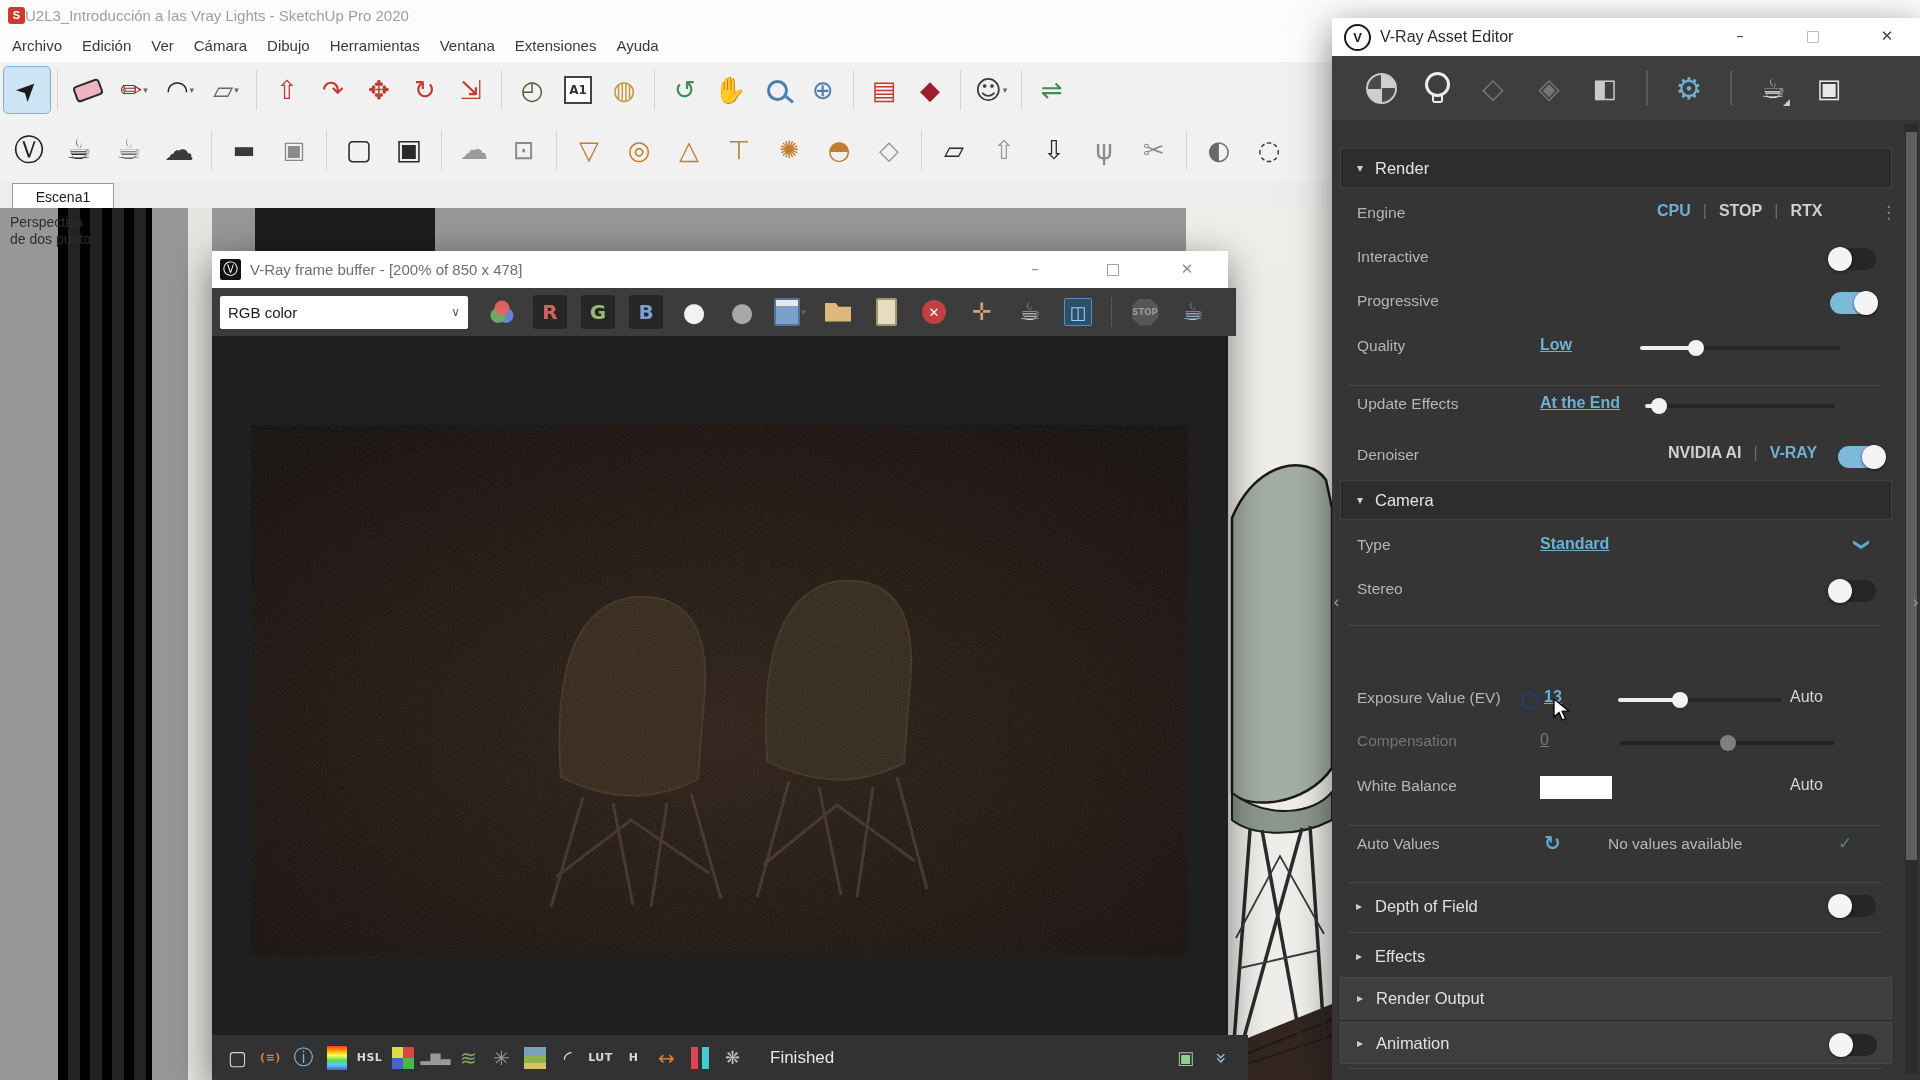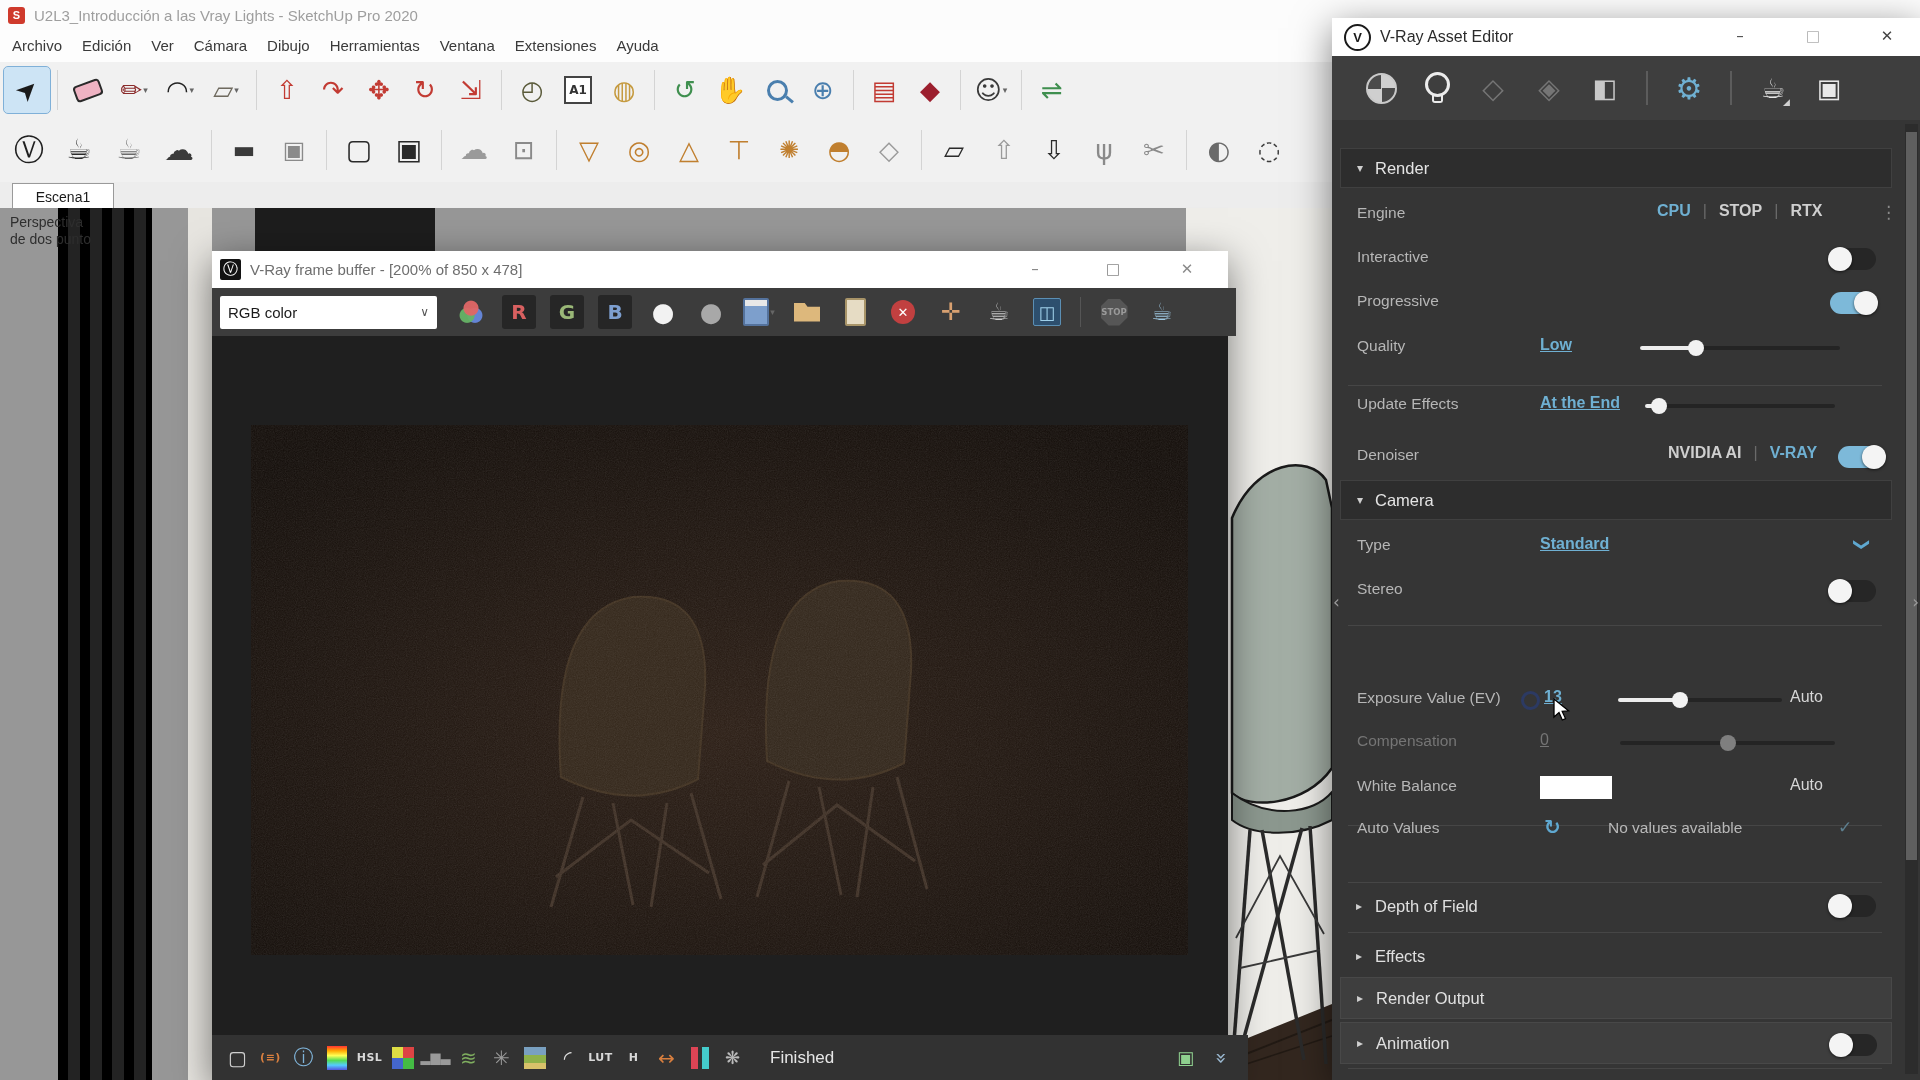--- a/index.html
+++ b/index.html
@@ -3,21 +3,21 @@
 <meta charset="utf-8">
 <style>
   html,body{margin:0;padding:0;background:#222;}
   #screen{position:relative;width:1920px;height:1080px;overflow:hidden;background:#989898;
     font-family:"Liberation Sans","DejaVu Sans",sans-serif;-webkit-font-smoothing:antialiased;}
   .glyph,.ic{font-family:"DejaVu Sans",sans-serif;}
   
   #su-titlebar{position:absolute;left:0;top:0;width:100%;height:30px;background:#fcfcfc;display:flex;align-items:center;}
   #su-logo{width:17px;height:17px;margin-left:8px;background:#cf3a2c;border-radius:3px;color:#fff;
     font-size:11px;font-weight:bold;display:flex;align-items:center;justify-content:center;}
-  #su-title{margin-left:9px;font-size:15px;color:#9e9e9e;}
+  #su-title{font-size:15px;color:#9e9e9e;}
   #su-menubar{position:absolute;left:0;top:30px;width:100%;height:32px;background:#fdfdfd;display:flex;align-items:center;padding-left:2px;}
   .menu-item{padding:0 10px;font-size:15px;color:#3a3a3a;line-height:32px;}
   .su-toolbar{position:absolute;left:0;width:100%;background:#f1f1f1;display:flex;align-items:center;padding-left:4px;}
   #tb1{top:62px;height:56px;border-bottom:1px solid #e0e0e0;}
   #tb2{top:118px;height:64px;border-bottom:1px solid #d8d8d8;}
   .tbtn{display:flex;align-items:center;justify-content:center;border-radius:4px;position:relative;flex:none;}
   .su-toolbar .tbtn{width:46px;height:46px;}
   #tb2 .tbtn{width:50px;height:52px;}
   .tbtn.selected{background:#cde4f5;outline:1px solid #7fb0d8;}
   .su-toolbar .ic{font-size:26px;line-height:1;font-style:normal;display:flex;align-items:center;justify-content:center;}
@@ -44,21 +44,21 @@
   
   .floatwin{position:absolute;box-shadow:0 10px 36px rgba(0,0,0,.5);}
   
   #vfb{left:212px;top:251px;width:1016px;height:829px;background:#242424;z-index:5;}
   #vfb-titlebar{position:absolute;left:0;top:0;width:100%;height:37px;background:#fff;display:flex;align-items:center;}
   #vfb-logo{width:21px;height:21px;margin-left:8px;background:#121212;color:#fff;border-radius:2px;
     display:flex;align-items:center;justify-content:center;font-size:15px;}
   #vfb-title{margin-left:9px;font-size:15px;color:#6e6e6e;}
   .winbtn{position:absolute;top:5px;width:30px;height:26px;display:flex;align-items:center;justify-content:center;font-size:15px;color:#8a8a8a;}
   #vfb-toolbar{position:absolute;left:0;top:37px;width:100%;height:48px;background:#3c3c3c;display:flex;align-items:center;padding-left:8px;gap:4px;}
-  #vfb-dropdown{width:217px;height:33px;background:#fff;border-radius:2px;display:flex;align-items:center;flex:none;margin-right:8px;}
+  #vfb-dropdown{width:248px;height:33px;background:#fff;border-radius:2px;display:flex;align-items:center;flex:none;margin-right:8px;}
   #vfb-dropdown span{flex:1;padding-left:8px;font-size:15px;color:#1a1a1a;}
   #vfb-dropdown i{font-style:normal;color:#555;font-size:12px;padding-right:8px;}
   #vfb-toolbar .tbtn{width:44px;height:40px;}
   #vfb-toolbar .ic{font-size:22px;font-style:normal;display:flex;align-items:center;justify-content:center;}
   #vfb-toolbar .tsep{background:#555;height:30px;}
   .ic.venn{width:26px;height:24px;background:
     radial-gradient(circle at 50% 34%,rgba(224,102,102,.95) 0 7px,transparent 8px),
     radial-gradient(circle at 35% 64%,rgba(102,179,102,.95) 0 7px,transparent 8px),
     radial-gradient(circle at 65% 64%,rgba(102,136,221,.95) 0 7px,transparent 8px);}
   .ic.chan{width:34px;height:34px;background:#262626;border-radius:3px;font-weight:bold;font-size:20px!important;}
@@ -648,21 +648,21 @@
       </div>
 
       <div class="ae-row" style="top:646px;">
         <span class="lbl">White Balance</span>
         <span class="wb"></span>
         <span class="auto">Auto</span>
       </div>
 
       <div class="ae-hr" style="top:705px;"></div>
 
-      <div class="ae-row" style="top:688px;padding-left:22px;">
+      <div class="ae-row" style="top:704px;padding-left:22px;">
         <span class="lbl">Auto Values</span>
         <i class="refresh glyph">↻</i>
         <span class="avstatus">No values available</span>
         <i class="avcheck glyph">✓</i>
       </div>
 
       <div class="ae-hr" style="top:762px;"></div>
 
       <div class="ae-fold" style="top:764px;">
         <i class="tri">▸</i>

